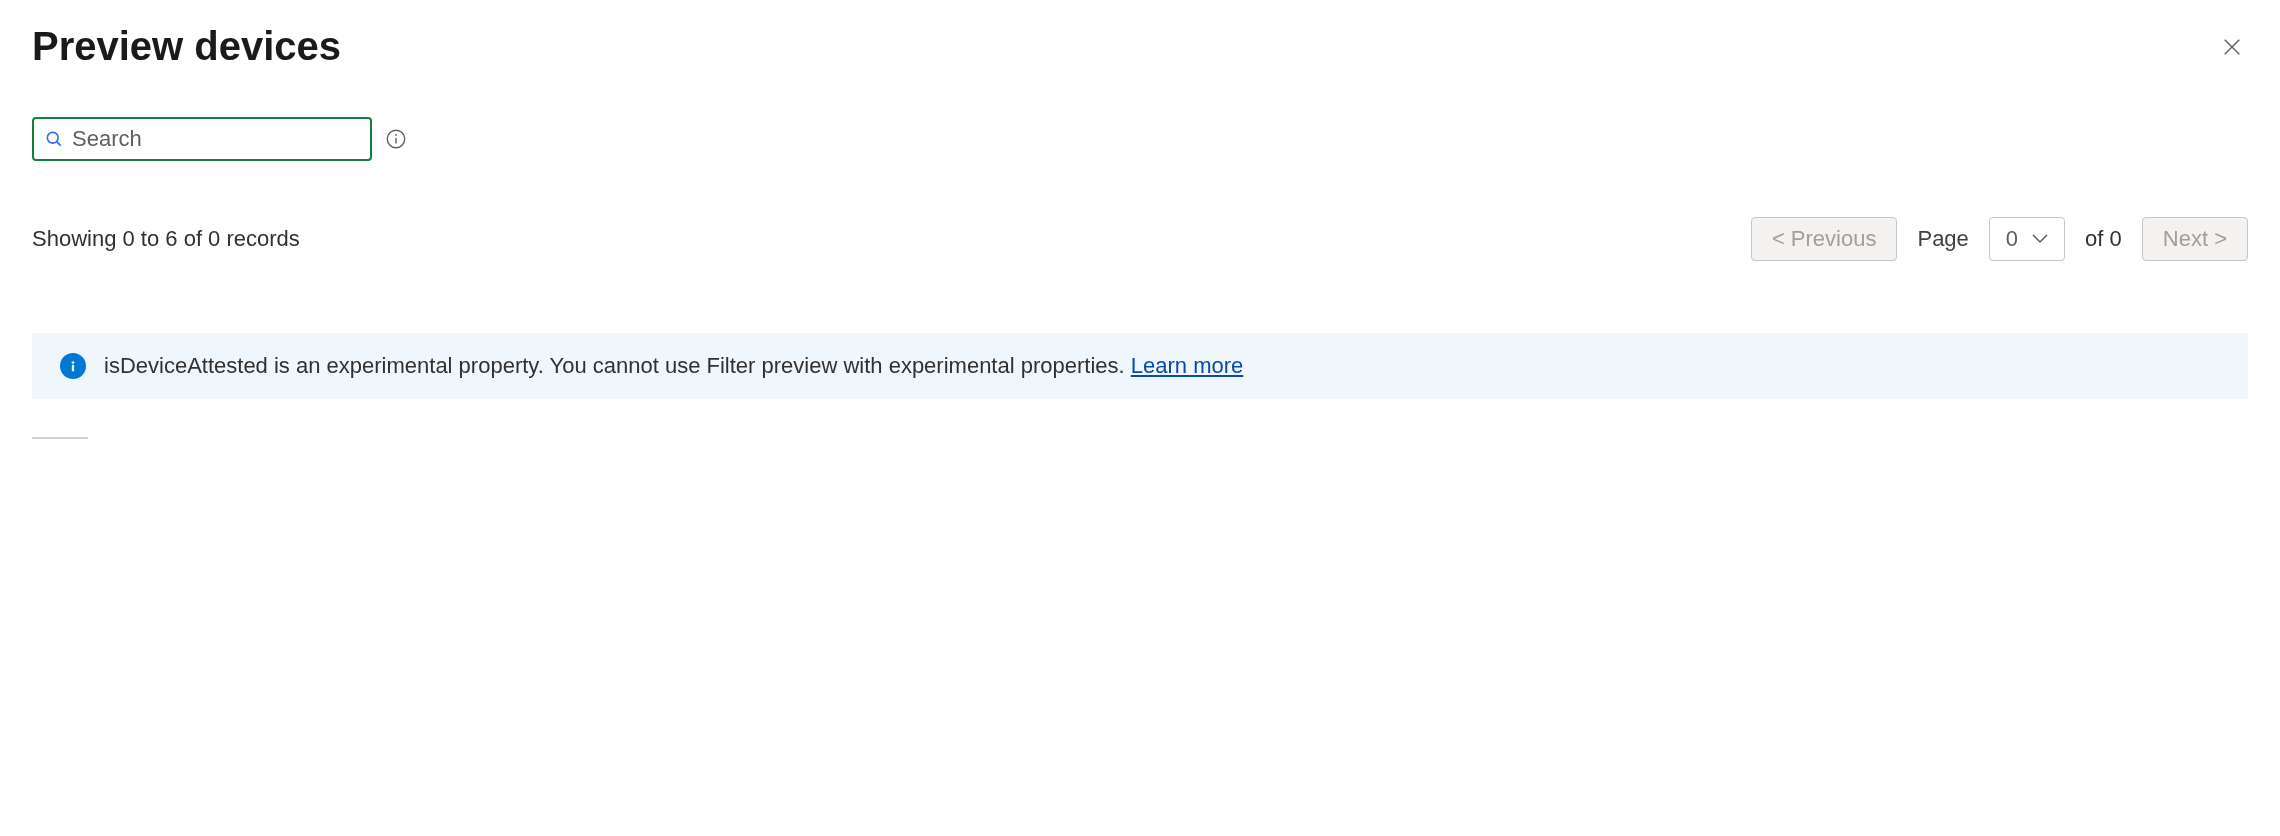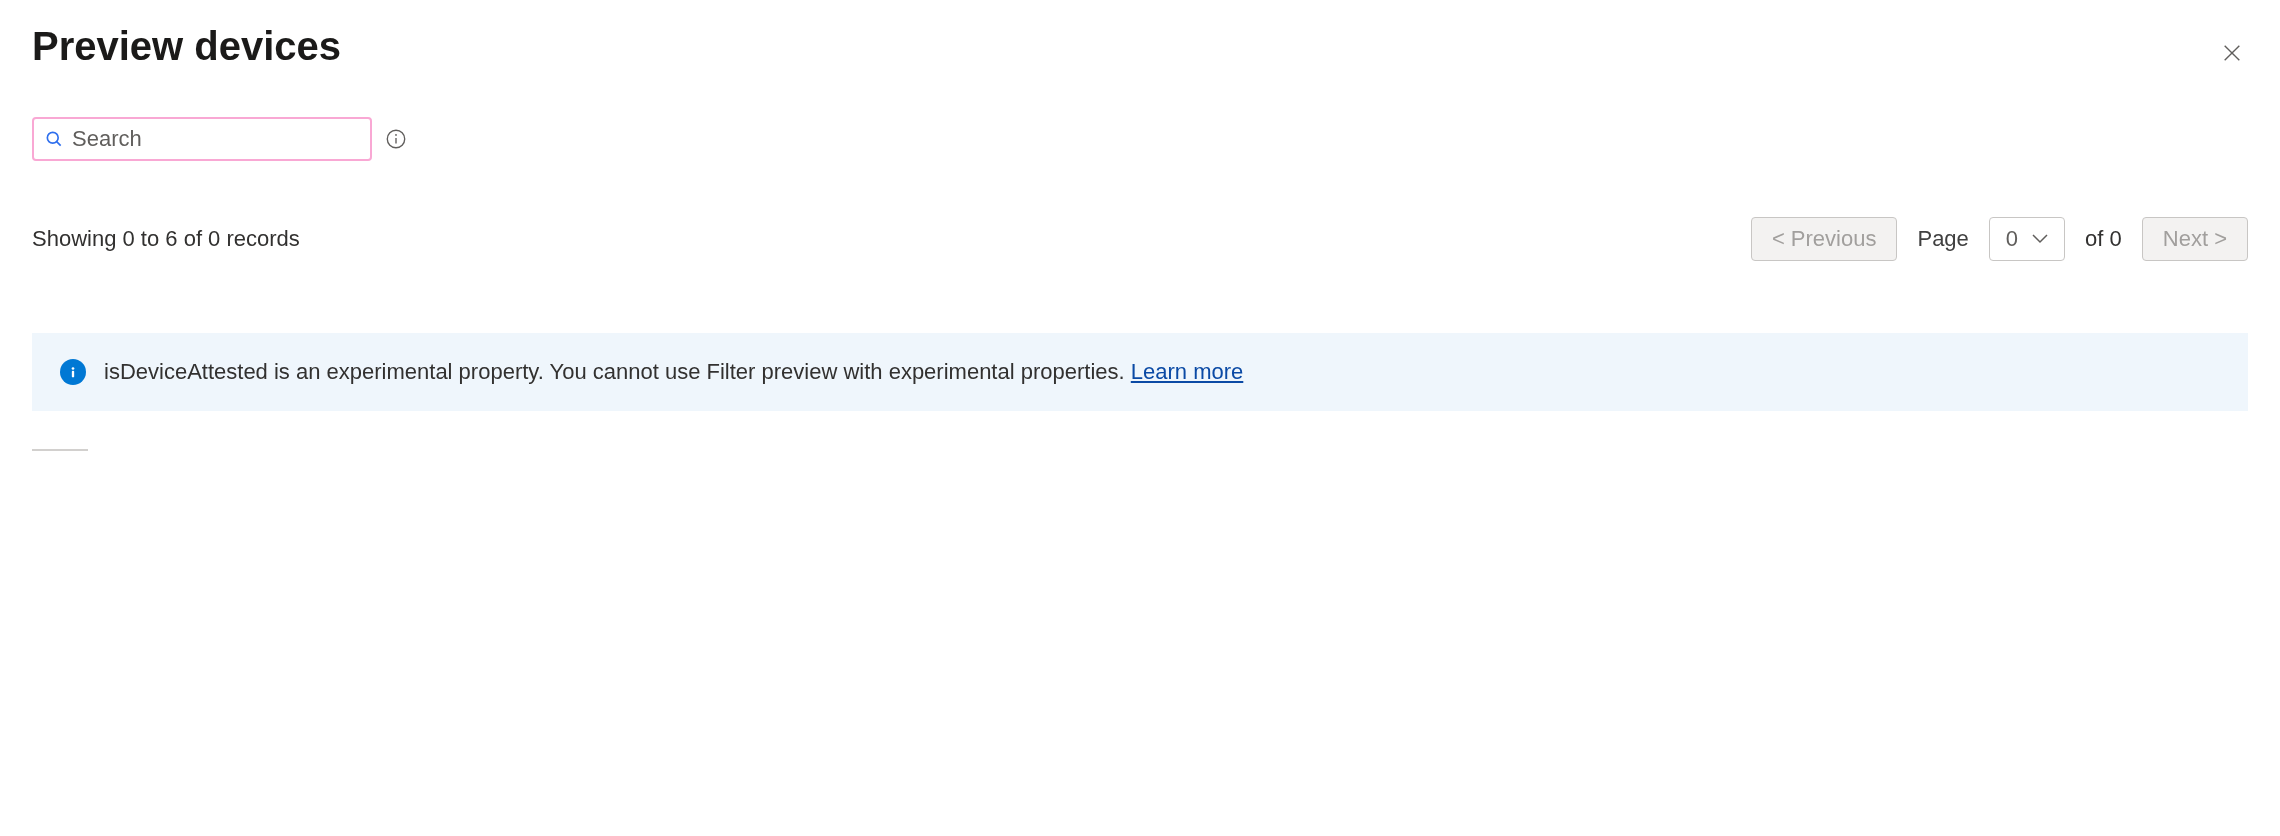--- a/index.html
+++ b/index.html
@@ -6,21 +6,21 @@
     body {
       font-family: "Segoe UI", -apple-system, BlinkMacSystemFont, sans-serif;
       background: #ffffff;
       padding: 24px 32px;
       font-size: 20px;
       color: #323130;
     }
     .header-row {
       display: flex;
       justify-content: space-between;
-      align-items: flex-end;
+      align-items: center;
       margin-bottom: 48px;
     }
     .page-title {
       font-size: 40px;
       font-weight: 600;
       color: #1b1a19;
     }
     .close-btn {
       width: 32px;
       height: 32px;
@@ -35,21 +35,21 @@
       display: flex;
       align-items: center;
       gap: 12px;
       margin-bottom: 56px;
     }
     .search-box {
       display: flex;
       align-items: center;
       width: 340px;
       height: 44px;
-      border: 2px solid #f9a8d4;
+      border: 2px solid #15803d;
       border-radius: 4px;
       padding: 0 10px;
       gap: 8px;
       background: #fff;
     }
     .search-icon {
       color: #2f6fed;
       width: 20px; height: 20px;
       flex-shrink: 0;
     }
@@ -110,21 +110,21 @@
       background: #fff;
       cursor: pointer;
     }
     .page-select svg { width: 16px; height: 10px; }
     .of-text { font-size: 22px; color: #323130; }
     .info-banner {
       display: flex;
       align-items: center;
       gap: 18px;
       background: #eff6fc;
-      padding: 26px 28px;
+      padding: 20px 28px;
       font-size: 22px;
       color: #323130;
     }
     .banner-icon {
       width: 26px; height: 26px;
       background: #0078d4;
       border-radius: 50%;
       display: flex;
       align-items: center;
       justify-content: center;

